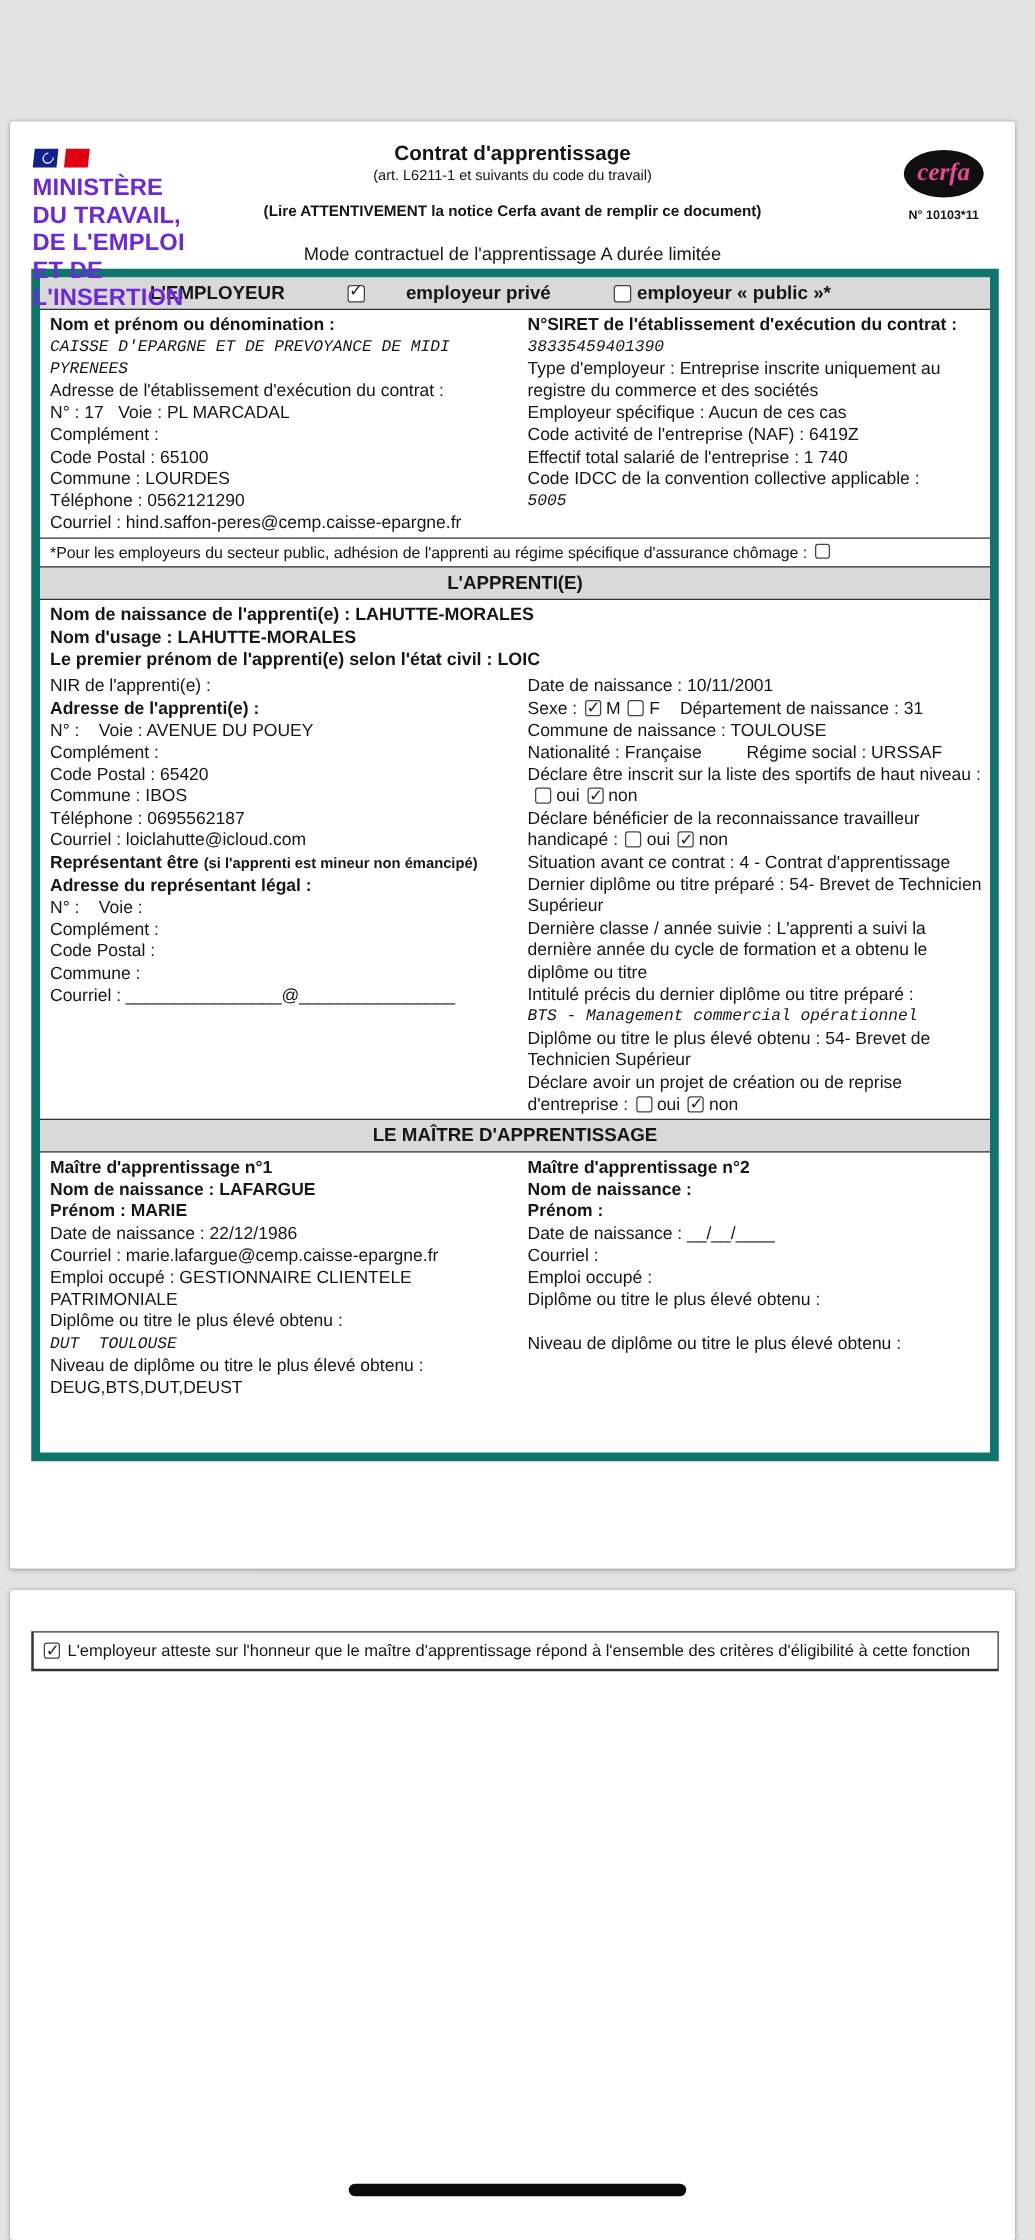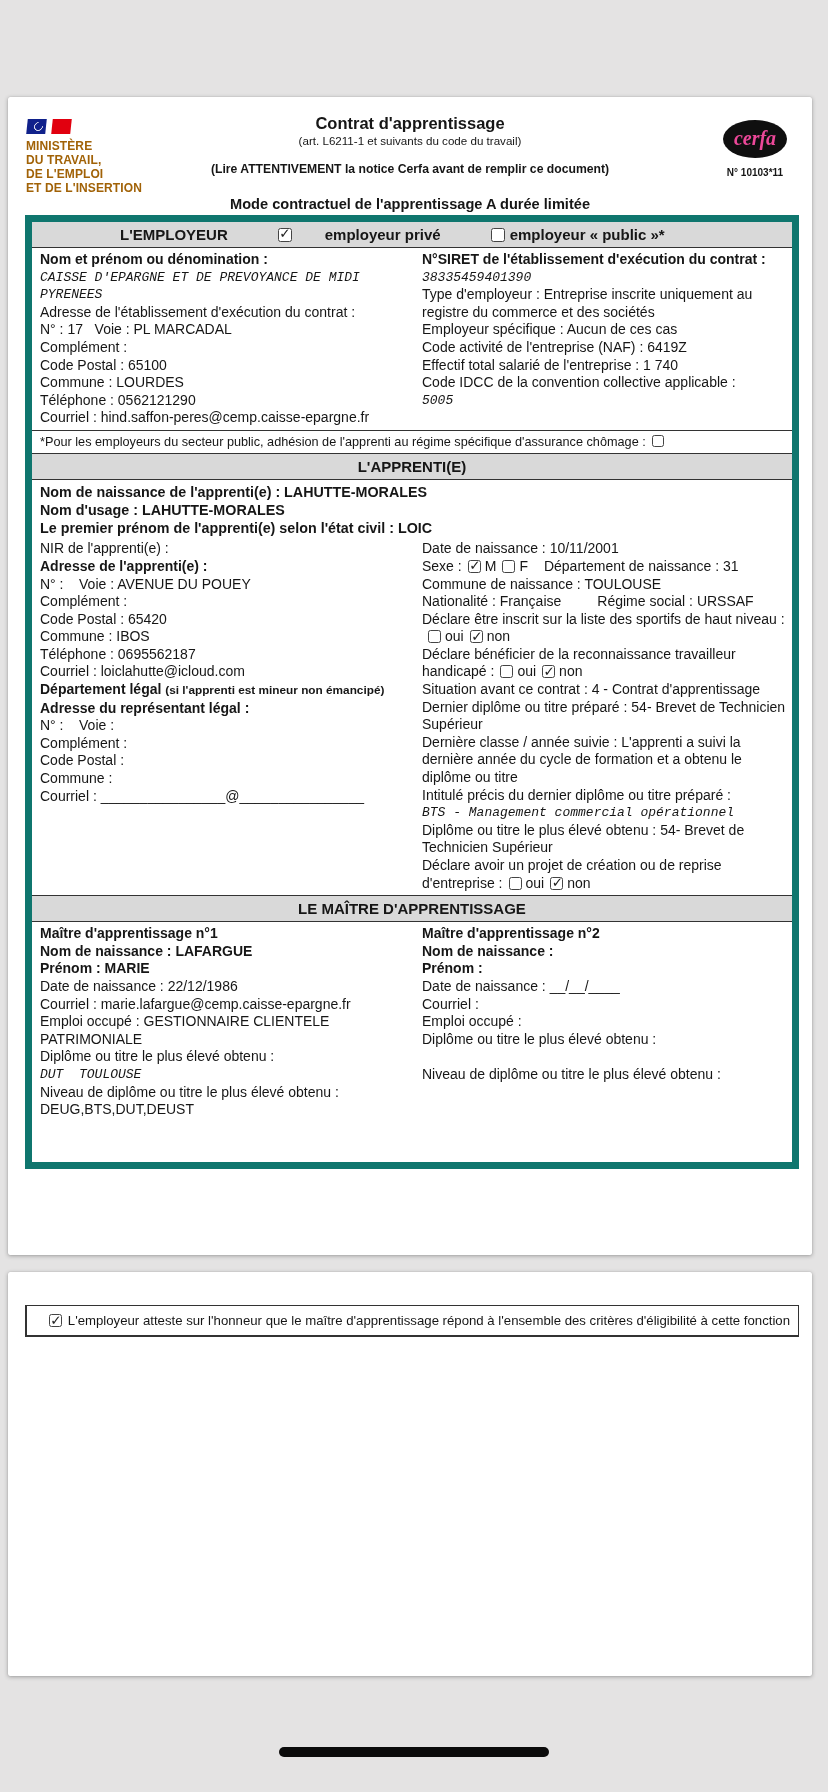--- a/index.html
+++ b/index.html
@@ -7,44 +7,44 @@
   body {
     width:828px; height:1792px; position:relative; overflow:hidden;
     background:#e4e3e3;
     font-family:"Liberation Sans","DejaVu Sans",sans-serif;
     color:#161616;
     -webkit-font-smoothing:antialiased;
   }
   .page { position:absolute; left:8px; width:804px; background:#fff;
     box-shadow:0 1px 4px rgba(0,0,0,.30), 0 0 1px rgba(0,0,0,.25); border-radius:2px; }
   .page1 { top:97px; height:1158px; overflow:hidden; }
-  .page2 { top:1272px; height:404px;text-align:right; }
+  .page2 { top:1272px; height:520px; }
 
   
   .doc-header { position:relative; height:99px; }
   .gov-logo { position:absolute; left:18px; top:21px; width:160px; }
   .flag { position:relative; width:52px; height:19px; margin:0 0 3px 1px; }
   .flag .fb { position:absolute; left:0; top:1px; width:19px; height:15px; background:#10218b; transform:skewX(-6deg); }
   .flag .fb::after { content:""; position:absolute; right:3px; top:3px; width:7px; height:7px;
     border:1.6px solid #fff; border-radius:50%; border-top-color:transparent; transform:rotate(40deg); }
   .flag .fr { position:absolute; left:25px; top:1px; width:19px; height:15px; background:#e1000f; transform:skewX(-6deg); }
-  .gov-lines { font-weight:bold; font-size:12px; line-height:1.16; color:#a16207; letter-spacing:.1px; }
+  .gov-lines { font-weight:bold; font-size:19px; line-height:1.16; color:#6d28d9; letter-spacing:.1px; }
 
   .title-block { position:absolute; left:50%; top:17px; transform:translateX(-50%); width:440px; text-align:center; }
   .doc-title { font-weight:bold; font-size:16.5px; }
   .doc-subtitle { font-size:11.6px; margin-top:1px; }
   .doc-notice { font-weight:bold; font-size:12.2px; margin-top:15px; }
 
   .cerfa-block { position:absolute; right:13px; top:23px; width:88px; text-align:center; }
   .cerfa-oval { width:64px; height:38px; margin:0 auto; background:#0f0f0f; border-radius:50%;
     color:#ec4899; font-family:"Liberation Serif","DejaVu Serif",serif; font-style:italic; font-weight:bold;
     font-size:20px; line-height:36px; }
   .cerfa-num { font-size:10px; font-weight:bold; margin-top:9px; }
 
-  .mode-title { text-align:center; font-weight:bold; font-size:14.6px; margin:0 0 3px; }
+  .mode-title { text-align:center; font-weight:normal; font-size:14.6px; margin:0 0 3px; }
 
   
   .form-table { margin:0 13px 0 17px; border:7px solid #0f766e; }
   .section-bar { background:#d9d9d9; border-bottom:1px solid #333; font-weight:bold; font-size:15px; padding:4px 0; }
   .form-table > .section-bar:not(:first-child) { border-top:1px solid #333; }
   .section-bar.center { text-align:center; }
 
   .employer-bar { display:flex; align-items:center; }
   .emp-title { margin-left:88px; }
   .cbg { display:flex; align-items:center; font-weight:bold; }
@@ -168,21 +168,21 @@
       <div class="two-col">
         <div class="col left">
           <div class="ln">NIR de l'apprenti(e) :</div>
           <div class="ln b">Adresse de l'apprenti(e) :</div>
           <div class="ln">N° :    Voie : AVENUE DU POUEY</div>
           <div class="ln">Complément :</div>
           <div class="ln">Code Postal : 65420</div>
           <div class="ln">Commune : IBOS</div>
           <div class="ln">Téléphone : 0695562187</div>
           <div class="ln">Courriel : loiclahutte@icloud.com</div>
-          <div class="cmp"><span class="b">Département légal</span> <span class="small-b">(si l'apprenti est mineur non émancipé)</span></div>
+          <div class="cmp"><span class="b">Représentant être</span> <span class="small-b">(si l'apprenti est mineur non émancipé)</span></div>
           <div class="ln b">Adresse du représentant légal :</div>
           <div class="ln">N° :    Voie :</div>
           <div class="ln">Complément :</div>
           <div class="ln">Code Postal :</div>
           <div class="ln">Commune :</div>
           <div class="ln">Courriel : ________________@________________</div>
         </div>
         <div class="col right">
           <div class="ln">Date de naissance : 10/11/2001</div>
           <div class="cmp"><span>Sexe :</span><span class="cb checked"></span><span>M</span><span class="cb"></span><span>F</span><span class="dept-gap">Département de naissance : 31</span></div>

